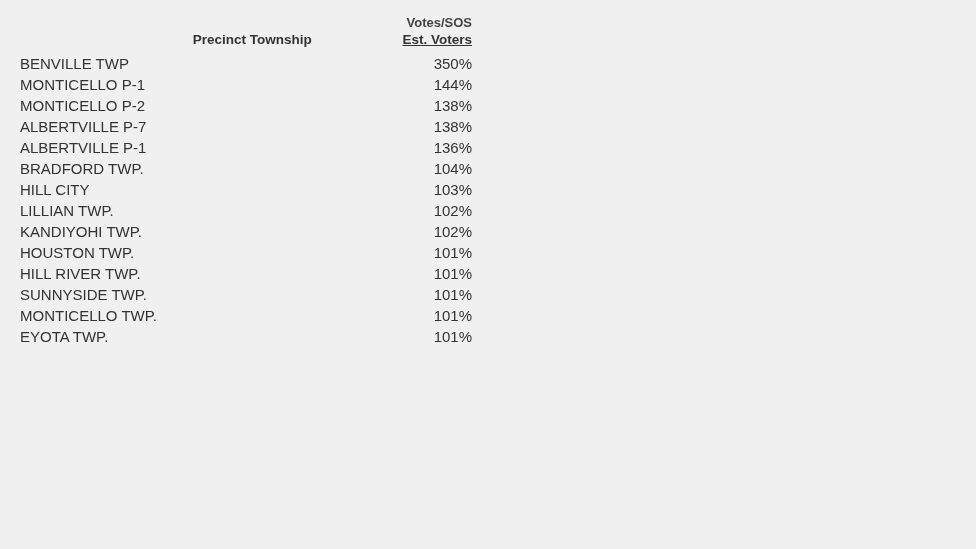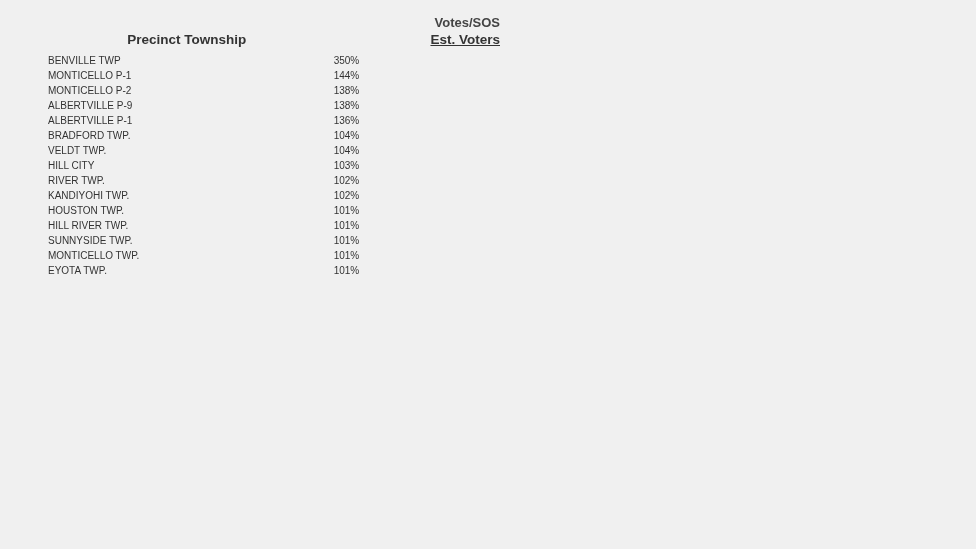--- a/index.html
+++ b/index.html
@@ -22,61 +22,61 @@
     }
 
     .table-container {
       width: 100%;
       padding-top: 5px;
     }
 
     table {
       border-collapse: collapse;
       width: 460px;
-      margin-left: 28px;
     }
 
     .col-header-top {
       text-align: right;
       font-size: 13px;
       color: #444;
       font-weight: bold;
       padding-right: 8px;
     }
 
     .subheader-row td {
       font-weight: bold;
       font-size: 13.5px;
       padding: 2px 8px 6px 0;
       color: #333;
     }
 
     .subheader-row td.col-precinct {
-      text-align: center;
+      text-align: right;
       padding-left: 0;
     }
 
     .subheader-row td.col-votes {
       text-align: right;
       text-decoration: underline;
     }
 
     .data-row td {
       padding: 2px 8px 2px 0;
-      font-size: 10px;
+      font-size: 15px;
       color: #333;
     }
 
     .data-row td.col-precinct {
       text-align: left;
       padding-left: 0;
       white-space: nowrap;
     }
 
     .data-row td.col-votes {
+      text-align: right;
     }
   </style>
 </head>
 <body>
 
 <div class="table-container">
   <table>
     <thead>
       <tr>
         <th class="col-precinct"></th>
@@ -94,41 +94,37 @@
         </tr>
         <tr class="data-row">
           <td class="col-precinct">MONTICELLO P-1</td>
           <td class="col-votes">144%</td>
         </tr>
         <tr class="data-row">
           <td class="col-precinct">MONTICELLO P-2</td>
           <td class="col-votes">138%</td>
         </tr>
         <tr class="data-row">
-          <td class="col-precinct">ALBERTVILLE P-9</td>
+          <td class="col-precinct">ALBERTVILLE P-7</td>
           <td class="col-votes">138%</td>
         </tr>
         <tr class="data-row">
           <td class="col-precinct">ALBERTVILLE P-1</td>
           <td class="col-votes">136%</td>
         </tr>
         <tr class="data-row">
           <td class="col-precinct">BRADFORD TWP.</td>
           <td class="col-votes">104%</td>
         </tr>
         <tr class="data-row">
-          <td class="col-precinct">VELDT TWP.</td>
-          <td class="col-votes">104%</td>
-        </tr>
-        <tr class="data-row">
           <td class="col-precinct">HILL CITY</td>
           <td class="col-votes">103%</td>
         </tr>
         <tr class="data-row">
-          <td class="col-precinct">RIVER TWP.</td>
+          <td class="col-precinct">LILLIAN TWP.</td>
           <td class="col-votes">102%</td>
         </tr>
         <tr class="data-row">
           <td class="col-precinct">KANDIYOHI TWP.</td>
           <td class="col-votes">102%</td>
         </tr>
         <tr class="data-row">
           <td class="col-precinct">HOUSTON TWP.</td>
           <td class="col-votes">101%</td>
         </tr>

